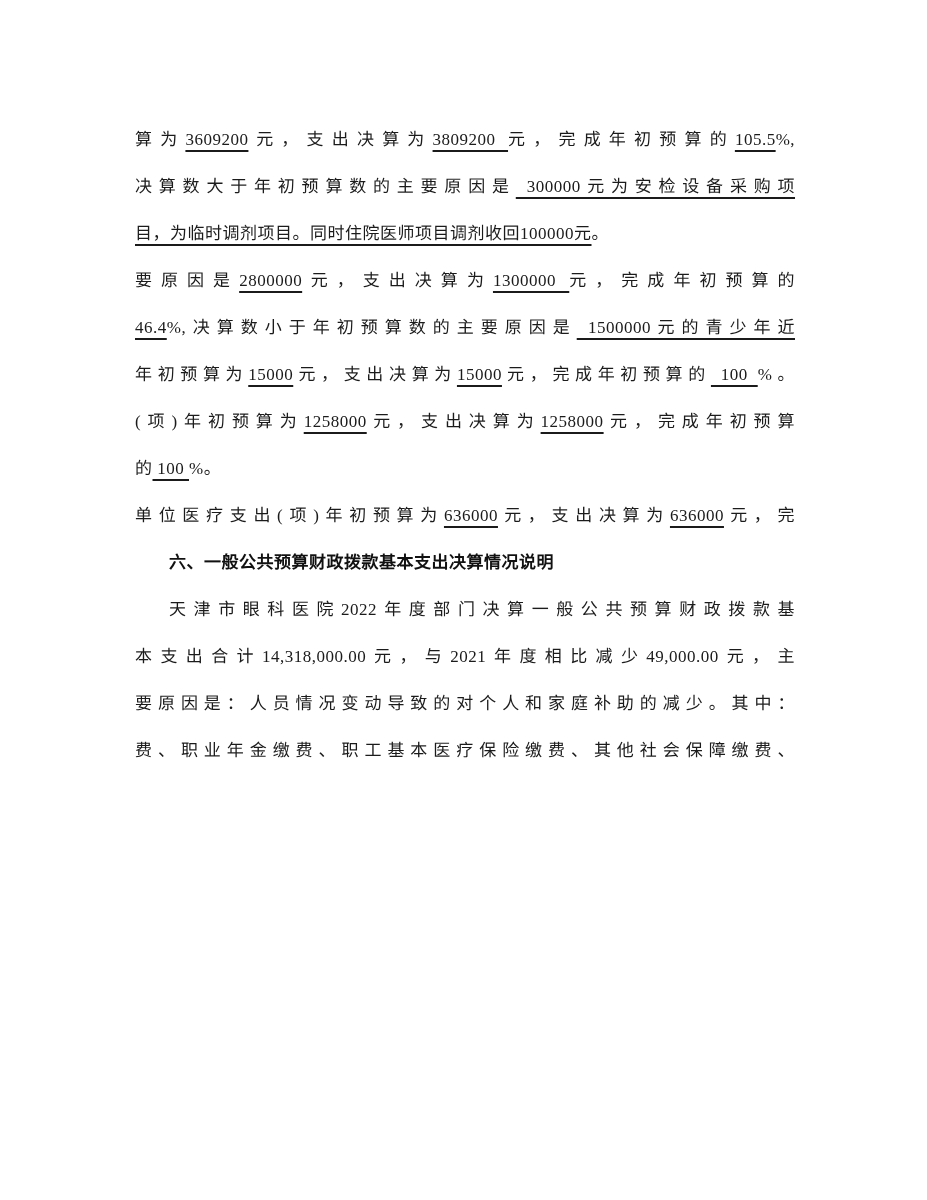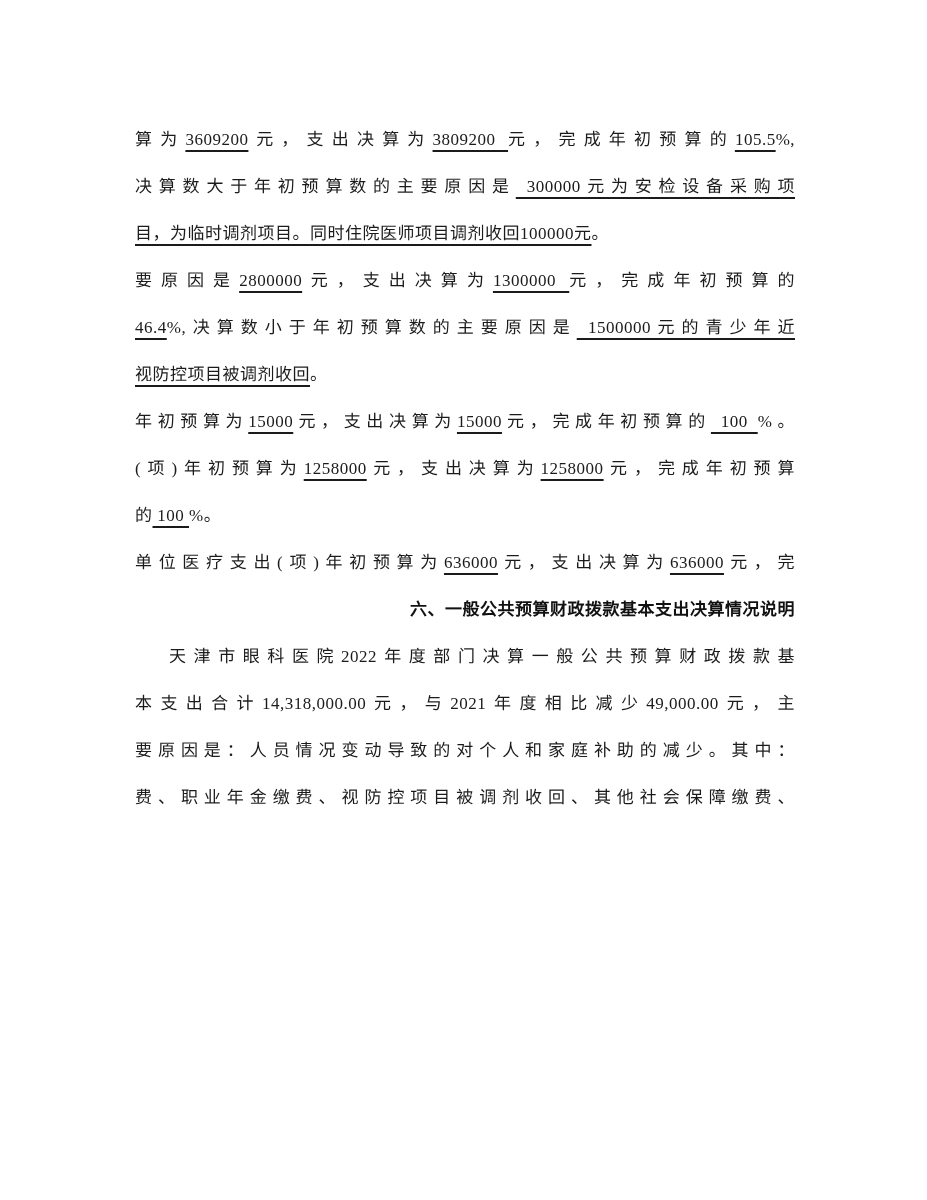--- a/index.html
+++ b/index.html
@@ -25,21 +25,21 @@
     letter-spacing: 0.5px;
     white-space: normal;
     overflow: visible;
   }
   
   .line.fill {
     text-align: justify;
     text-align-last: justify;
   }
   
-  .line.indent { text-indent: 2em; text-align: right; }
+  .line.indent { text-indent: 2em; }
   
   .line.heading {
     font-family: "Liberation Sans", "DejaVu Sans", sans-serif;
     font-weight: 700;
     color: #111111;
   }
   .u {
     text-decoration: underline;
     text-decoration-thickness: 1.5px;
     text-underline-offset: 5px;
@@ -48,24 +48,23 @@
 </head>
 <body>
 
 <main class="page">
   <div class="doc-body" id="doc-lines">
       <div class="line fill"><span>算为</span><span class="u">3609200</span><span>元，支出决算为</span><span class="u">3809200 </span><span>元，完成年初预算的</span><span class="u">105.5</span><span>%,</span></div>
       <div class="line fill"><span>决算数大于年初预算数的主要原因是</span><span class="u"> 300000元为安检设备采购项</span></div>
       <div class="line"><span class="u">目，为临时调剂项目。同时住院医师项目调剂收回100000元</span><span>。</span></div>
       <div class="line fill"><span>要原因是</span><span class="u">2800000</span><span>元，支出决算为</span><span class="u">1300000 </span><span>元，完成年初预算的</span></div>
       <div class="line fill"><span class="u">46.4</span><span>%,决算数小于年初预算数的主要原因是</span><span class="u"> 1500000元的青少年近</span></div>
-      <div class="line"><span class="u">视防控项目被调剂收回</span><span>。</span></div>
       <div class="line fill"><span>年初预算为</span><span class="u">15000</span><span>元，支出决算为</span><span class="u">15000</span><span>元，完成年初预算的</span><span class="u"> 100 </span><span>%。</span></div>
       <div class="line fill"><span>(项)年初预算为</span><span class="u">1258000</span><span>元，支出决算为</span><span class="u">1258000</span><span>元，完成年初预算</span></div>
       <div class="line"><span>的</span><span class="u"> 100 </span><span>%。</span></div>
       <div class="line fill"><span>单位医疗支出(项)年初预算为</span><span class="u">636000</span><span>元，支出决算为</span><span class="u">636000</span><span>元，完</span></div>
       <div class="line indent heading"><span>六、一般公共预算财政拨款基本支出决算情况说明</span></div>
       <div class="line fill indent"><span>天津市眼科医院2022年度部门决算一般公共预算财政拨款基</span></div>
       <div class="line fill"><span>本支出合计14,318,000.00元，与2021年度相比减少49,000.00元，主</span></div>
       <div class="line fill"><span>要原因是：人员情况变动导致的对个人和家庭补助的减少。其中：</span></div>
-      <div class="line fill"><span>费、职业年金缴费、视防控项目被调剂收回、其他社会保障缴费、</span></div>
+      <div class="line fill"><span>费、职业年金缴费、职工基本医疗保险缴费、其他社会保障缴费、</span></div>
     </div>
 </main>
 
 </body></html>

